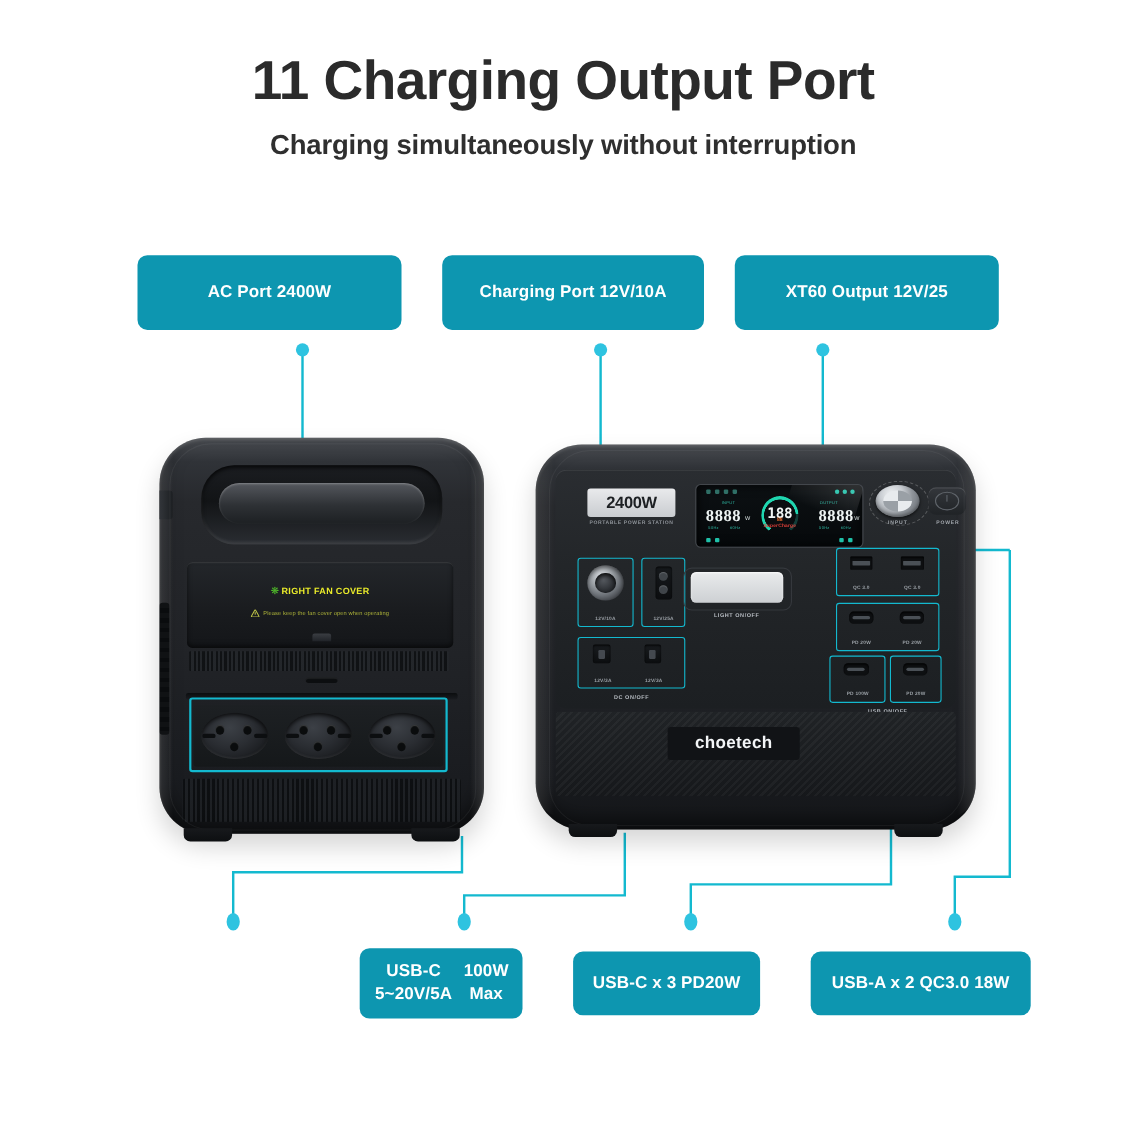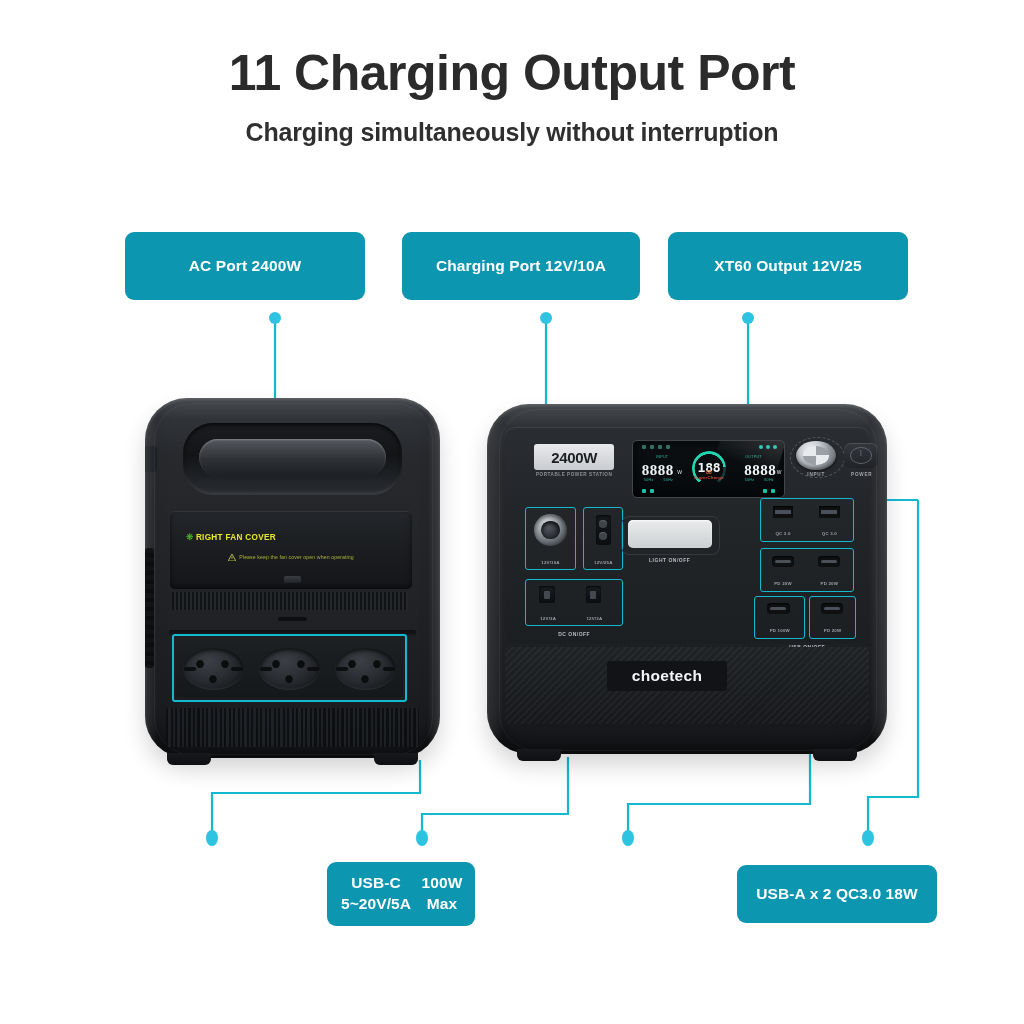--- a/index.html
+++ b/index.html
@@ -73,22 +73,22 @@
     background:linear-gradient(180deg,#55585e,#2e3135 55%,#1d2023);
     box-shadow:inset 0 1px 2px rgba(255,255,255,.28);
   }
   .fanPanel{
     position:absolute;left:8.5%;top:31.5%;width:82%;height:21.5%;
     border-radius:5px;
     background:linear-gradient(180deg,#23262a,#191b1e 60%,#141619);
     box-shadow:inset 0 1px 0 rgba(255,255,255,.09), inset 0 -2px 5px rgba(0,0,0,.6);
   }
   .fanTitle{
-    position:absolute;left:0;top:26%;width:100%;text-align:left;
-    color:#e9ea2a;font-size:8.2px;font-weight:700;letter-spacing:.3px;margin-left:16px;
+    position:absolute;left:0;top:26%;width:100%;text-align:center;
+    color:#e9ea2a;font-size:8.2px;font-weight:700;letter-spacing:.3px;
   }
   .fanTitle .fan{color:#53c72a;font-size:9px;margin-right:2px;}
   .fanWarn{
     position:absolute;left:0;top:55%;width:100%;text-align:center;
     color:#b9bf3b;font-size:5.2px;letter-spacing:.1px;opacity:.92;
   }
   .warnTriSVG{vertical-align:-2px;margin-right:3px;}
   .latch{
     position:absolute;left:47%;top:84%;width:7%;height:9%;
     background:linear-gradient(180deg,#3a3d42,#202328);border-radius:2px 2px 0 0;
@@ -357,20 +357,23 @@
     <span>Charging Port   12V/10A</span>
   </div>
   <div class="chip" style="left:668px;top:232px;width:240px;height:68px;">
     <span>XT60 Output  12V/25</span>
   </div>
 
   <div class="chip" style="left:327px;top:862px;width:148px;height:64px;flex-direction:row;">
     <span>USB-C 5~20V/5A</span>
     <span>100W Max</span>
   </div>
+  <div class="chip" style="left:521px;top:865px;width:170px;height:58px;">
+    <span>USB-C x 3   PD20W</span>
+  </div>
   <div class="chip" style="left:737px;top:865px;width:200px;height:58px;">
     <span>USB-A x 2    QC3.0 18W</span>
   </div>
 
   <div class="device" id="devRear">
     <div class="shell">
       <div class="edgeL"></div>
       <div class="edgeR"></div>
 
       <div class="handleWrap"></div>

